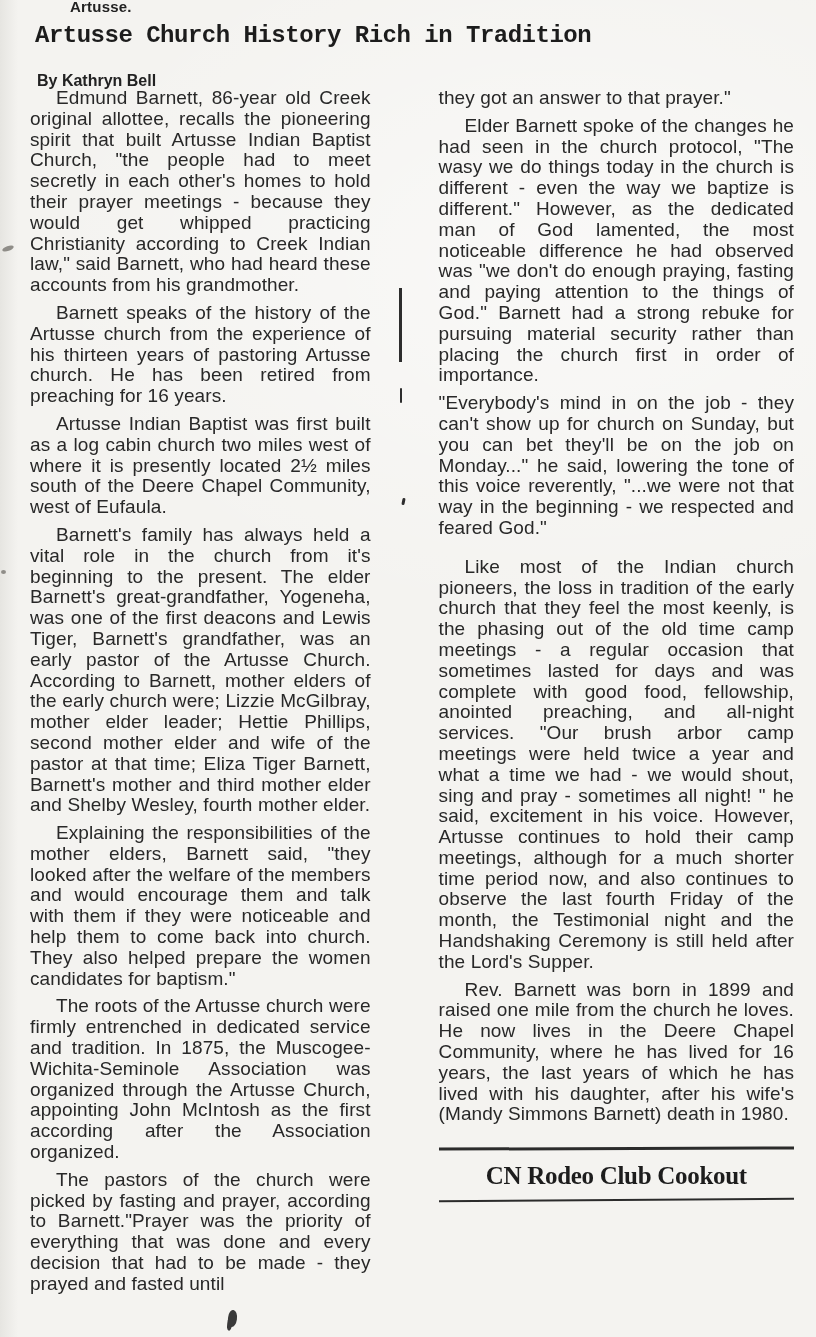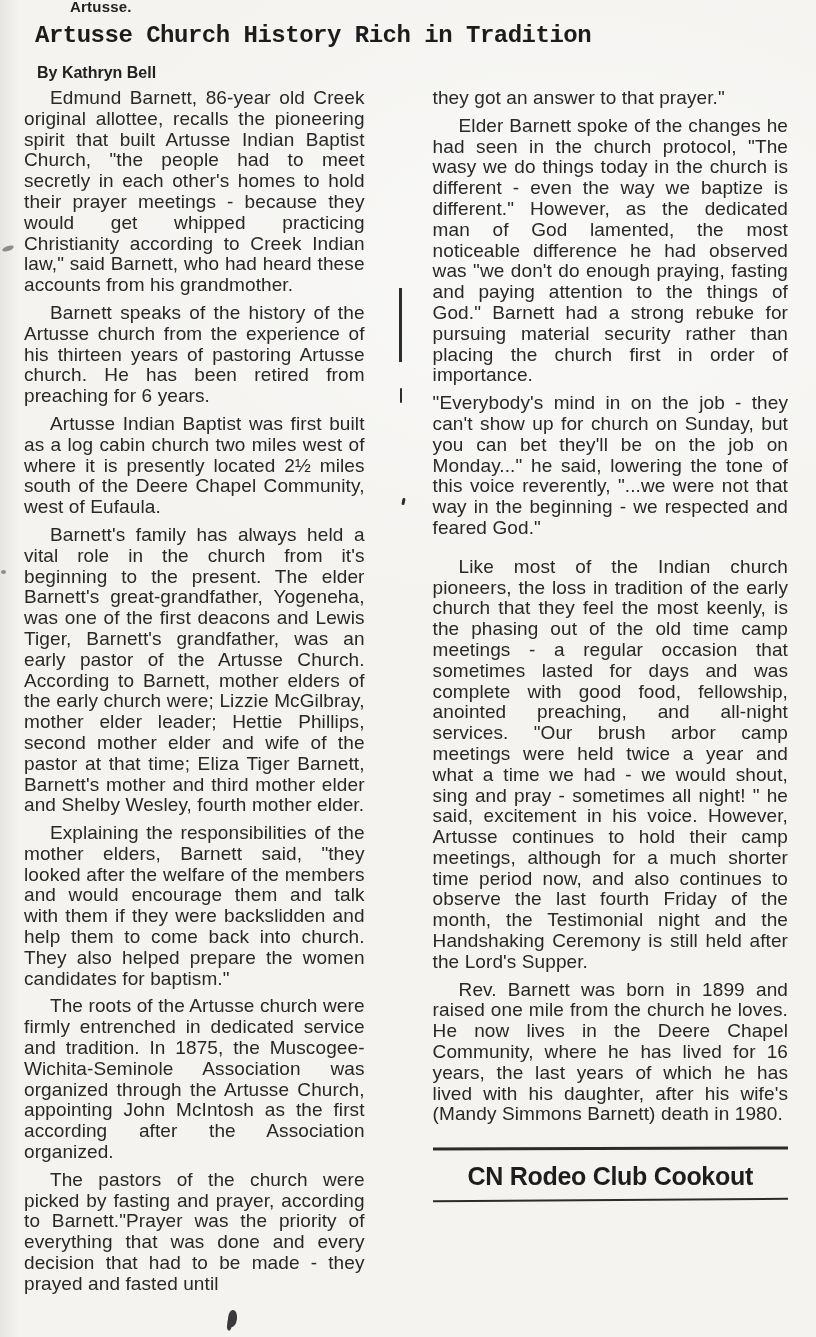--- a/index.html
+++ b/index.html
@@ -37,28 +37,28 @@
     font-family: Liberation Mono, monospace;
     font-weight: bold;
     font-size: 24px;
     letter-spacing: -0.5px;
     color: #1c1c1c;
     white-space: nowrap;
   }
   .byline {
     position: absolute;
     left: 37px;
-    top: 64px;
+    top: 72px;
     font-size: 16px;
     font-weight: bold;
     color: #222;
   }
   .columns {
     position: absolute;
-    left: 24px;
+    left: 30px;
     top: 88px;
     width: 764px;
     display: flex;
     gap: 24px;
   }
   .col {
     font-size: 19px;
     line-height: 20.8px;
     letter-spacing: 0.1px;
     text-align: justify;
@@ -82,21 +82,21 @@
   .cookout .rule {
     border: 0;
     height: 0;
     margin: 0;
   }
   .cookout .rule.top { border-top: 3px solid #2b2b2b; transform: rotate(-0.2deg); }
   .cookout .rule.bottom { border-top: 2px solid #2b2b2b; margin-top: 10px; transform: rotate(-0.4deg); }
   .cookout h2 {
     margin: 16px 0 12px 0;
     text-align: center;
-    font-family: Liberation Sans, sans-serif;
+    font-family: Liberation Serif, serif;
     font-weight: bold;
     font-size: 25px;
     letter-spacing: -0.3px;
     color: #1d1d1d;
   }
   .cookout p {
     margin: 0 0 16px 0;
     text-indent: 26px;
     text-align: justify;
   }
@@ -127,24 +127,24 @@
   <div class="corner-label">Artusse.</div>
 
   <h1 class="headline">Artusse Church History Rich in Tradition</h1>
 
   <div class="byline">By Kathryn Bell</div>
 
   <div class="columns">
 
     <div class="col left">
       <p>Edmund Barnett, 86-year old Creek original allottee, recalls the pioneering spirit that built Artusse Indian Baptist Church, "the people had to meet secretly in each other's homes to hold their prayer meetings - because they would get whipped practicing Christianity according to Creek Indian law," said Barnett, who had heard these accounts from his grandmother.</p>
-      <p>Barnett speaks of the history of the Artusse church from the experience of his thirteen years of pastoring Artusse church. He has been retired from preaching for 6 years.</p>
+      <p>Barnett speaks of the history of the Artusse church from the experience of his thirteen years of pastoring Artusse church. He has been retired from preaching for 16 years.</p>
       <p>Artusse Indian Baptist was first built as a log cabin church two miles west of where it is presently located 2½ miles south of the Deere Chapel Community, west of Eufaula.</p>
       <p>Barnett's family has always held a vital role in the church from it's beginning to the present. The elder Barnett's great-grandfather, Yogeneha, was one of the first deacons and Lewis Tiger, Barnett's grandfather, was an early pastor of the Artusse Church. According to Barnett, mother elders of the early church were; Lizzie McGilbray, mother elder leader; Hettie Phillips, second mother elder and wife of the pastor at that time; Eliza Tiger Barnett, Barnett's mother and third mother elder and Shelby Wesley, fourth mother elder.</p>
-      <p>Explaining the responsibilities of the mother elders, Barnett said, "they looked after the welfare of the members and would encourage them and talk with them if they were backslidden and help them to come back into church. They also helped prepare the women candidates for baptism."</p>
+      <p>Explaining the responsibilities of the mother elders, Barnett said, "they looked after the welfare of the members and would encourage them and talk with them if they were noticeable and help them to come back into church. They also helped prepare the women candidates for baptism."</p>
       <p>The roots of the Artusse church were firmly entrenched in dedicated service and tradition. In 1875, the Muscogee-Wichita-Seminole Association was organized through the Artusse Church, appointing John McIntosh as the first according after the Association organized.</p>
       <p>The pastors of the church were picked by fasting and prayer, according to Barnett."Prayer was the priority of everything that was done and every decision that had to be made - they prayed and fasted until</p>
     </div>
 
     <div class="col right">
       <p class="flush">they got an answer to that prayer."</p>
       <p>Elder Barnett spoke of the changes he had seen in the church protocol, "The wasy we do things today in the church is different - even the way we baptize is different." However, as the dedicated man of God lamented, the most noticeable difference he had observed was "we don't do enough praying, fasting and paying attention to the things of God." Barnett had a strong rebuke for pursuing material security rather than placing the church first in order of importance.</p>
       <p class="flush">"Everybody's mind in on the job - they can't show up for church on Sunday, but you can bet they'll be on the job on Monday..." he said, lowering the tone of this voice reverently, "...we were not that way in the beginning - we respected and feared God."</p>
       <p class="gap-top">Like most of the Indian church pioneers, the loss in tradition of the early church that they feel the most keenly, is the phasing out of the old time camp meetings - a regular occasion that sometimes lasted for days and was complete with good food, fellowship, anointed preaching, and all-night services. "Our brush arbor camp meetings were held twice a year and what a time we had - we would shout, sing and pray - sometimes all night! " he said, excitement in his voice. However, Artusse continues to hold their camp meetings, although for a much shorter time period now, and also continues to observe the last fourth Friday of the month, the Testimonial night and the Handshaking Ceremony is still held after the Lord's Supper.</p>
       <p>Rev. Barnett was born in 1899 and raised one mile from the church he loves. He now lives in the Deere Chapel Community, where he has lived for 16 years, the last years of which he has lived with his daughter, after his wife's (Mandy Simmons Barnett) death in 1980.</p>

